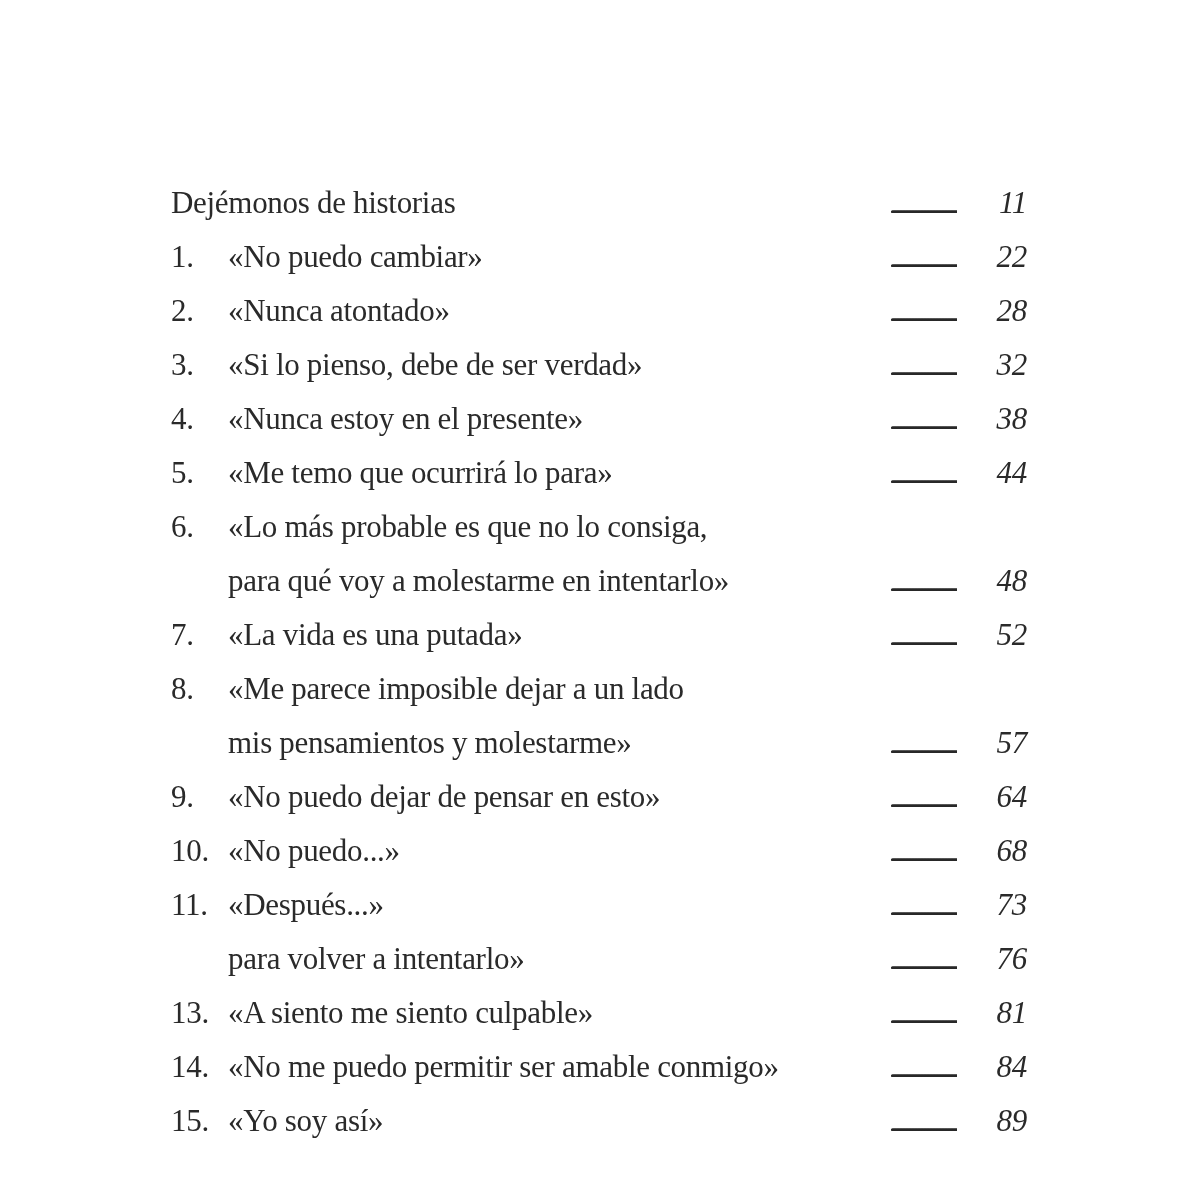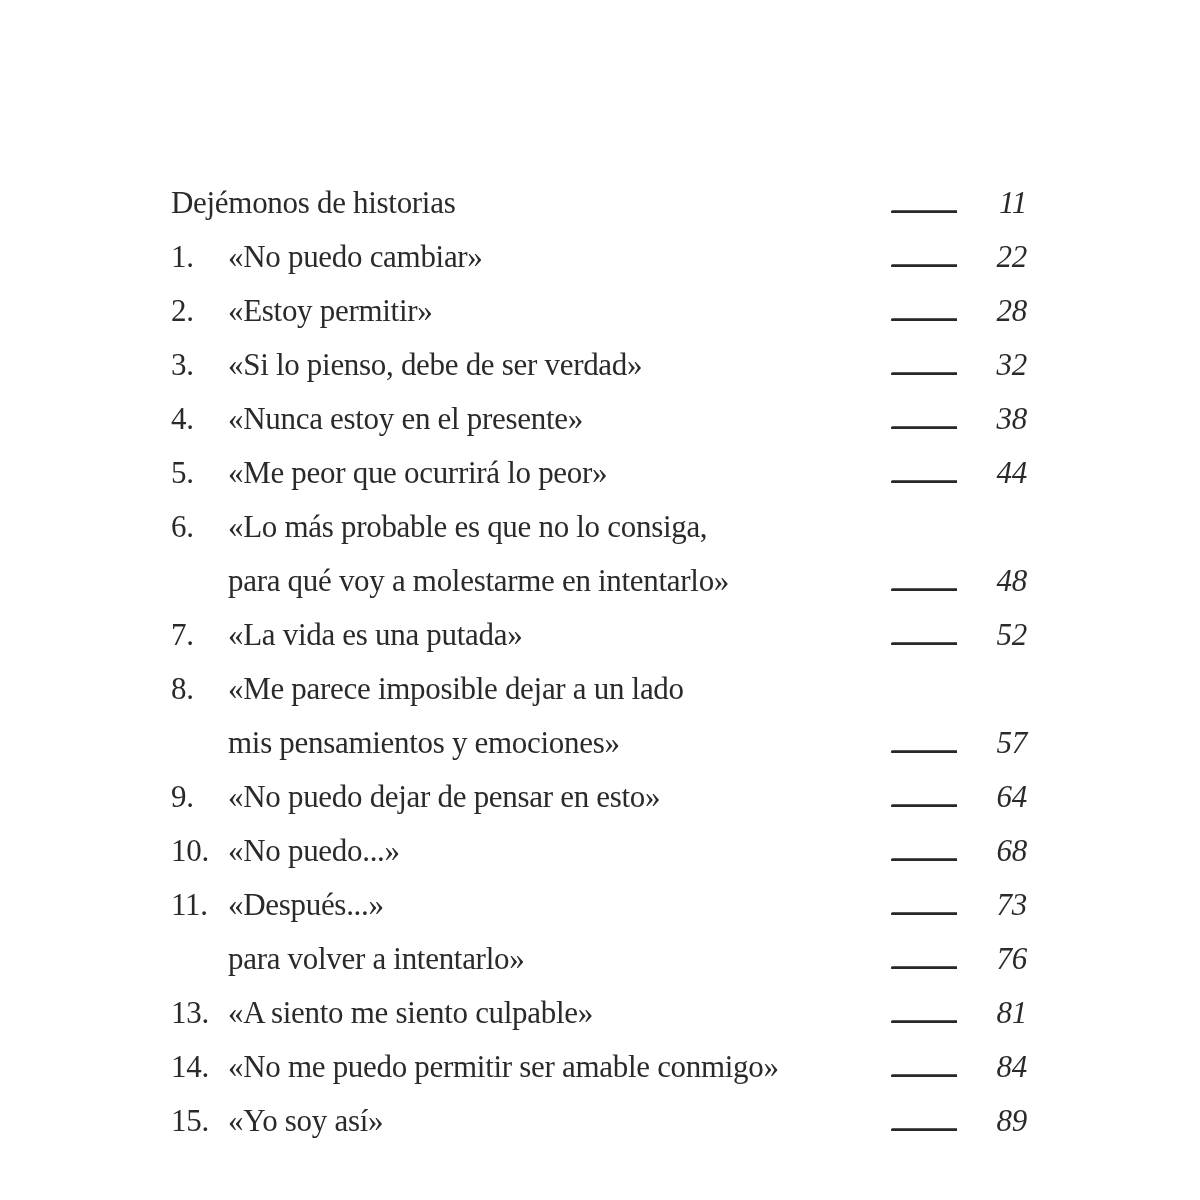--- a/index.html
+++ b/index.html
@@ -90,21 +90,21 @@
     <div class="text-wrap">
       <span class="title">«No puedo cambiar»</span>
       <span class="leader"></span>
       <span class="page">22</span>
     </div>
   </div>
 
   <div class="line">
     <span class="num">2.</span>
     <div class="text-wrap">
-      <span class="title" style="white-space:pre">«Estoy permitir» </span>
+      <span class="title" style="white-space:pre">«Nunca atontado» </span>
       <span class="leader"></span>
       <span class="page">28</span>
     </div>
   </div>
 
   <div class="line">
     <span class="num">3.</span>
     <div class="text-wrap">
       <span class="title">«Si lo pienso, debe de ser verdad»</span>
       <span class="leader"></span>
@@ -117,21 +117,21 @@
     <div class="text-wrap">
       <span class="title" style="white-space:pre">«Nunca estoy en el presente» </span>
       <span class="leader"></span>
       <span class="page">38</span>
     </div>
   </div>
 
   <div class="line">
     <span class="num">5.</span>
     <div class="text-wrap">
-      <span class="title">«Me peor que ocurrirá lo peor»</span>
+      <span class="title">«Me temo que ocurrirá lo para»</span>
       <span class="leader"></span>
       <span class="page">44</span>
     </div>
   </div>
 
   <div class="line">
     <span class="num">6.</span>
     <div class="text-wrap">
       <span class="title">«Lo más probable es que no lo consiga,</span>
     </div>
@@ -154,21 +154,21 @@
   </div>
 
   <div class="line">
     <span class="num">8.</span>
     <div class="text-wrap">
       <span class="title">«Me parece imposible dejar a un lado</span>
     </div>
   </div>
   <div class="line">
     <div class="text-wrap">
-      <span class="title">mis pensamientos y emociones»</span>
+      <span class="title">mis pensamientos y molestarme»</span>
       <span class="leader"></span>
       <span class="page">57</span>
     </div>
   </div>
 
   <div class="line">
     <span class="num">9.</span>
     <div class="text-wrap">
       <span class="title" style="white-space:pre">«No puedo dejar de pensar en esto» </span>
       <span class="leader"></span>

